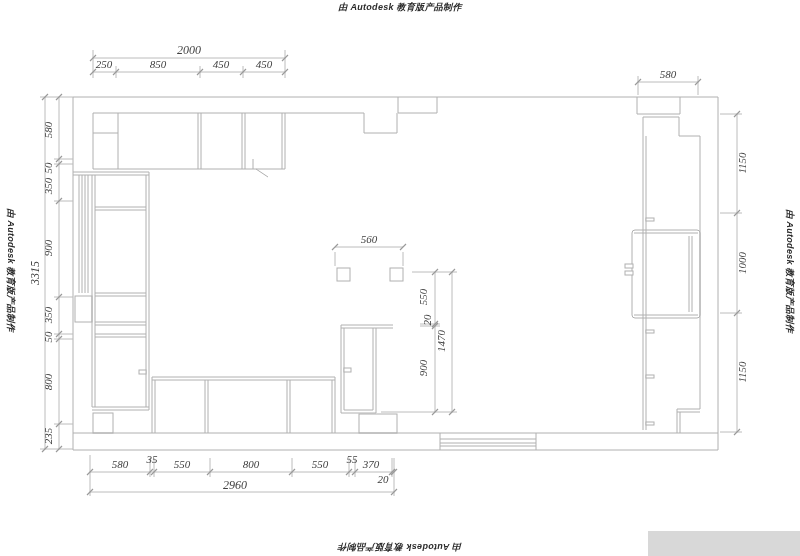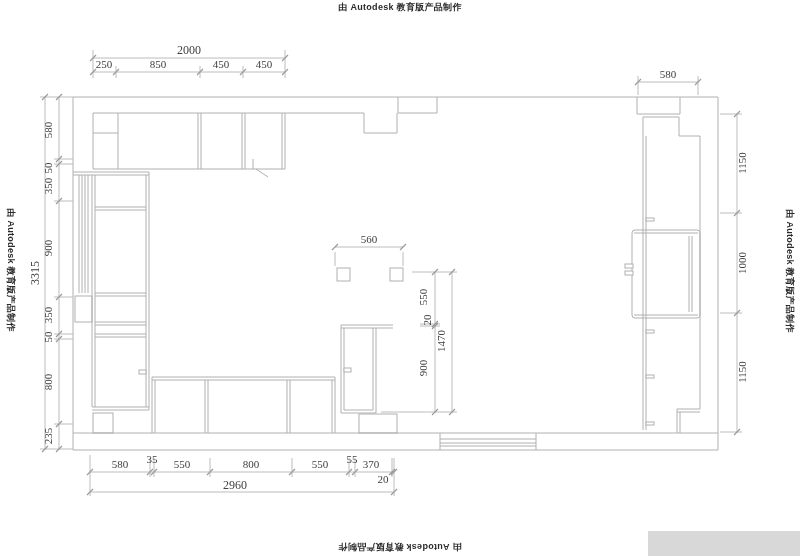--- a/index.html
+++ b/index.html
@@ -1,20 +1,20 @@
 <!DOCTYPE html>
 <html><head>
 <meta charset="utf-8">
 <style>
   html,body{margin:0;padding:0;}
   body{
     width:800px;height:556px;position:relative;background:#ffffff;
     font-family:"Liberation Sans",sans-serif;overflow:hidden;
   }
-  .stage{position:absolute;left:0;top:0;width:800px;height:556px;}
+  .stage{position:absolute;left:0;top:0;width:800px;height:556px;font-style:italic;}
   svg{position:absolute;left:0;top:0;}
   .wm{
     position:absolute;white-space:nowrap;
     font-family:"Liberation Sans",sans-serif;
     font-size:9px;font-weight:bold;color:#2b2b2b;letter-spacing:.3px;
   }
   .wm-top{left:50%;top:1px;transform:translateX(-50%);}
   .wm-left{left:10px;top:270px;transform:translate(-50%,-50%) rotate(90deg);}
   .wm-right{left:789px;top:271px;transform:translate(-50%,-50%) rotate(90deg);}
   .wm-bottom{left:400px;top:546px;transform:translate(-50%,-50%) rotate(180deg);}

